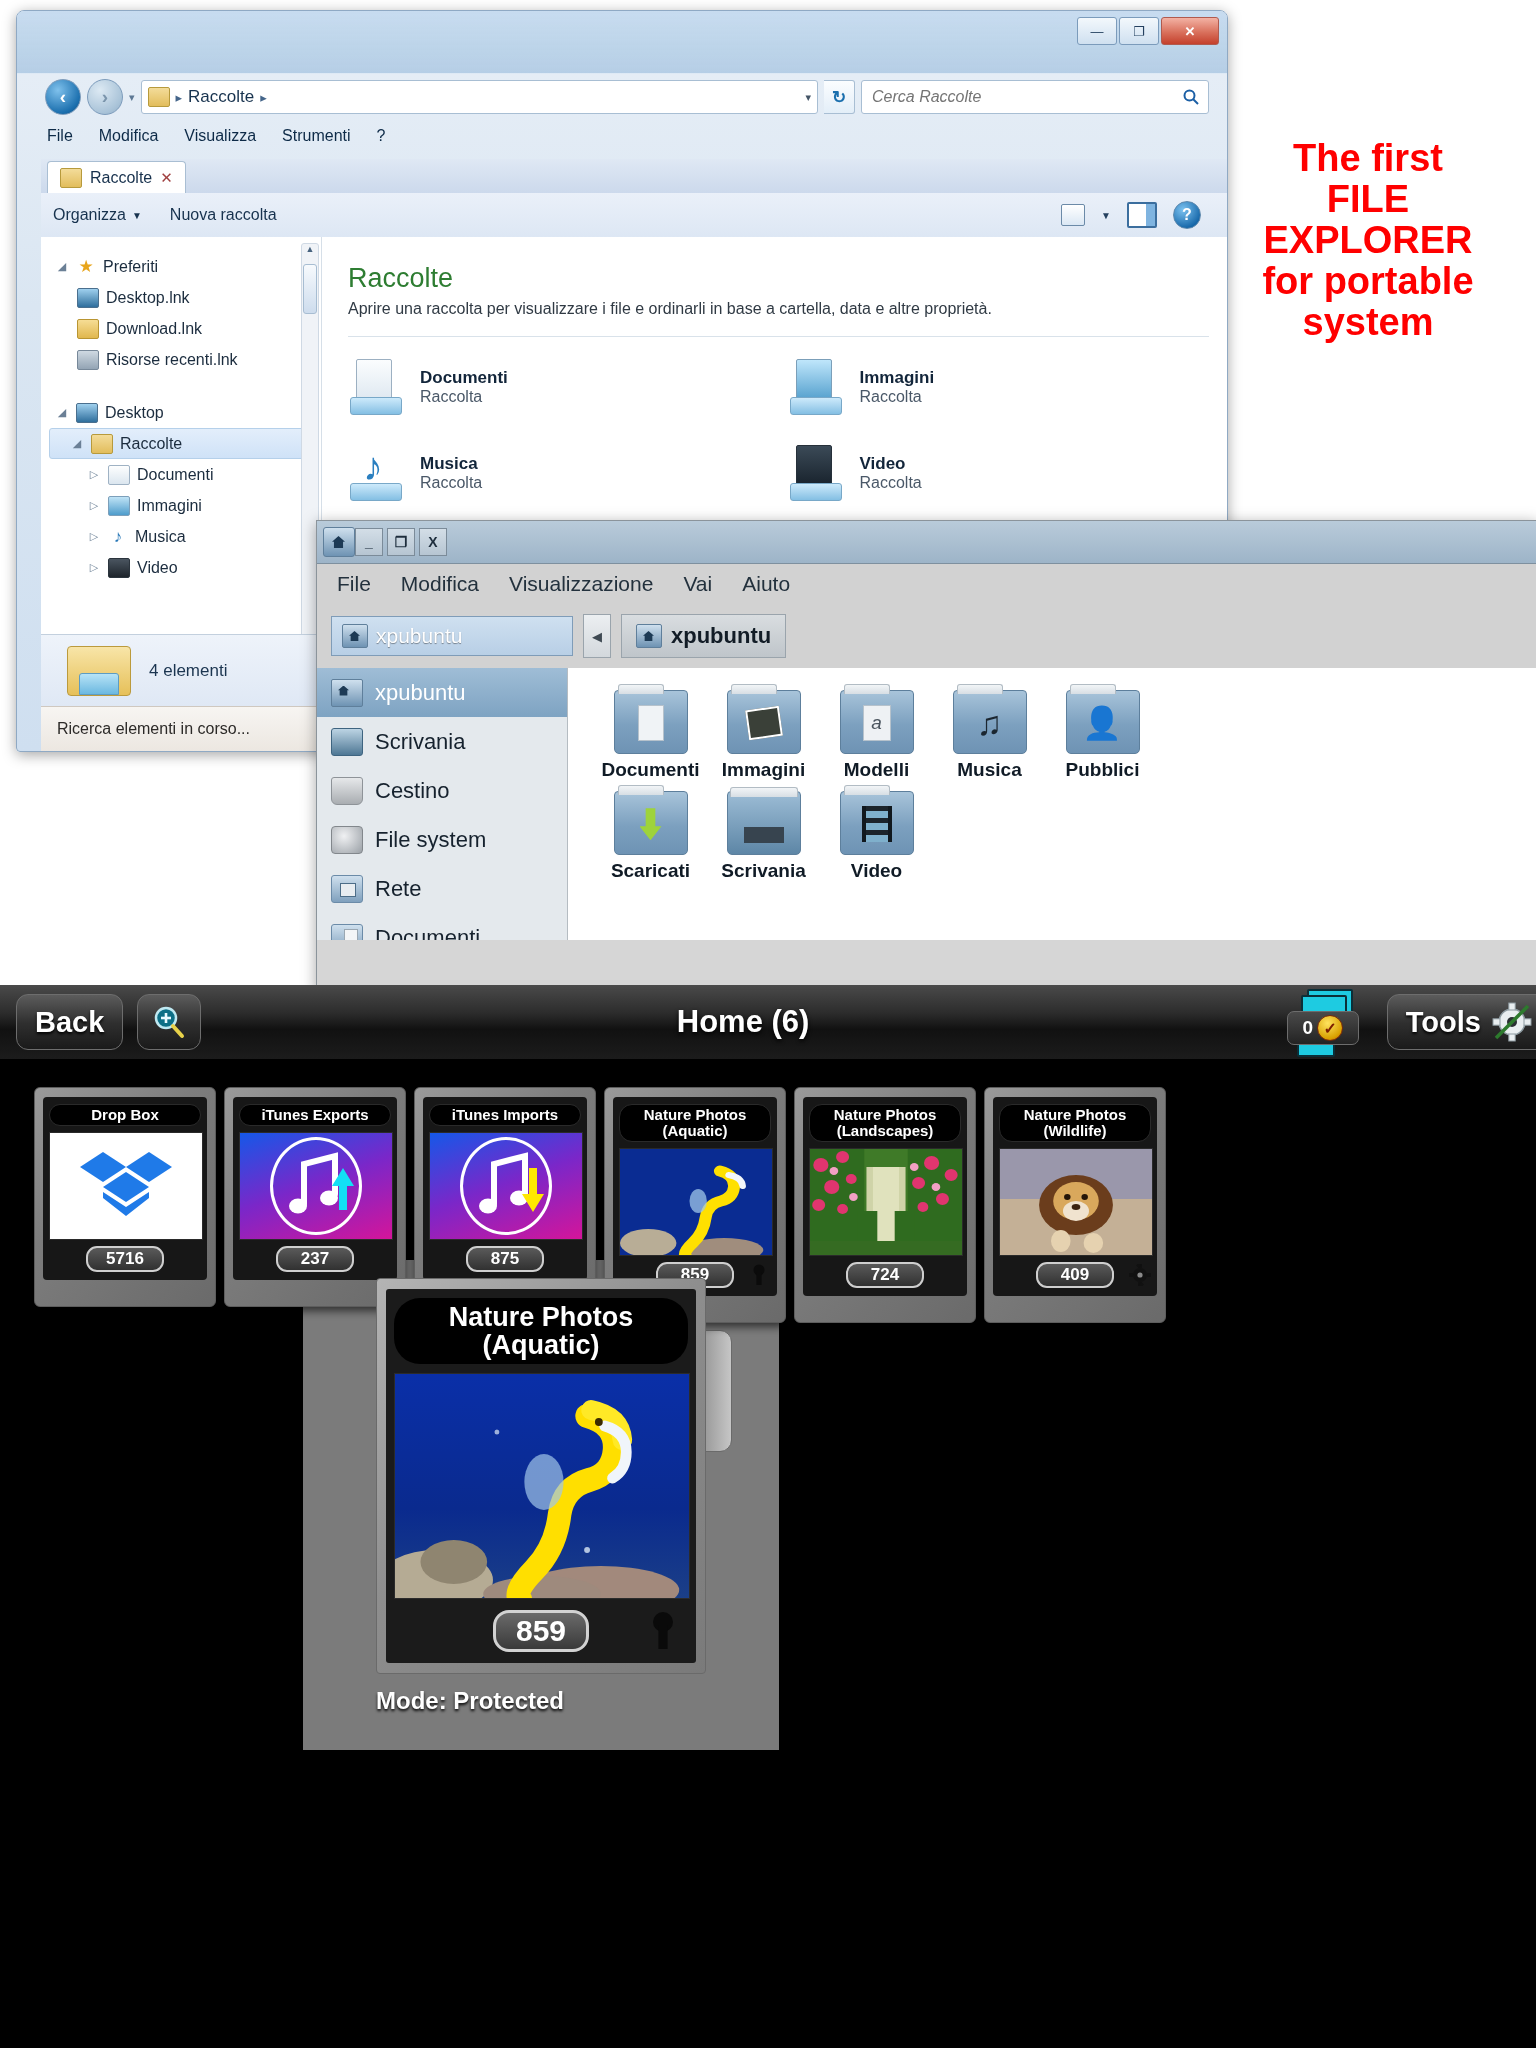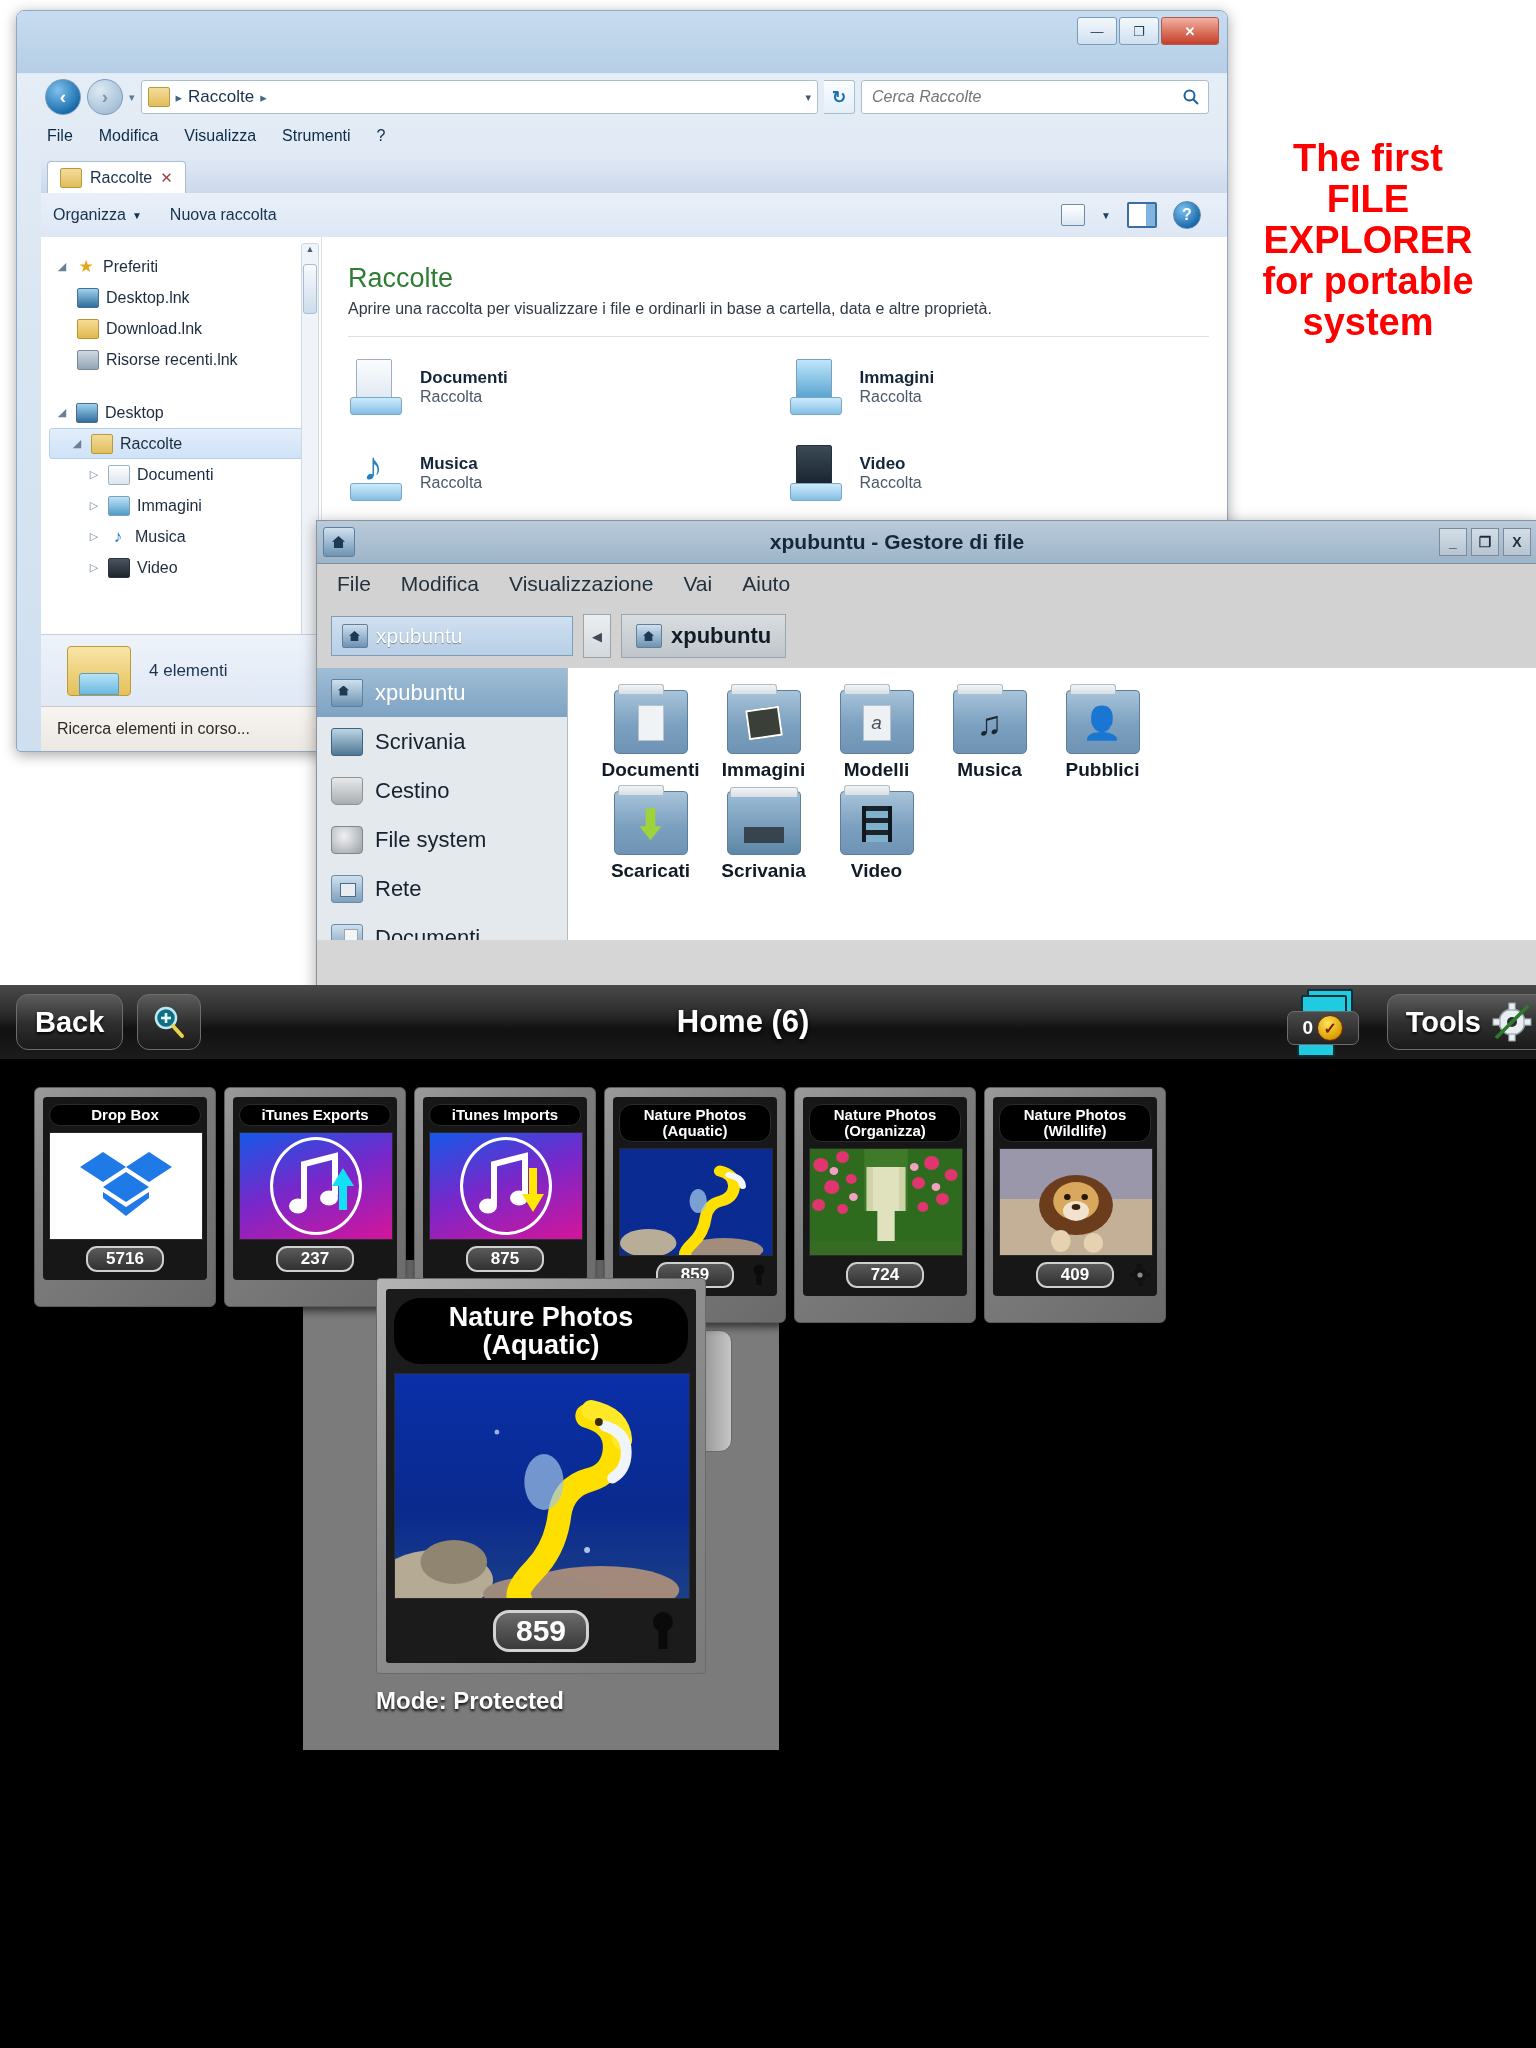--- a/index.html
+++ b/index.html
@@ -450,21 +450,20 @@
   <div>The first</div>
   <div>FILE</div>
   <div>EXPLORER</div>
   <div>for portable</div>
   <div>system</div>
 </div>
 
 <div id="win-xpu">
   <div class="xtitle">
     <div class="homeico"></div>
-    <div class="ttxt">xpubuntu - Gestore di file</div>
     <div class="xbtns">
       <div class="xbtn">_</div>
       <div class="xbtn">❐</div>
       <div class="xbtn">X</div>
     </div>
   </div>
   <div class="xmenu">
     <span>File</span>
     <span>Modifica</span>
     <span>Visualizzazione</span>
@@ -714,21 +713,21 @@
         </div>
       </div>
     </div>
 
     <div class="card">
       <div class="cardtab"></div>
       <div class="cardbody">
         <div class="cardinner">
           <div class="namepill">
             <div>Nature Photos</div>
-            <div>(Organizza)</div>
+            <div>(Landscapes)</div>
           </div>
           <div class="thumb tn-land">
             <svg width="100%" height="100%" viewBox="0 0 140 106" preserveAspectRatio="none">
               <rect width="140" height="106" fill="#3f7a28"></rect>
               <rect x="52" y="18" width="36" height="88" fill="#cfd3a8"></rect>
               <rect x="58" y="18" width="24" height="88" fill="#e0e2bd"></rect>
               <g fill="#2f6b1f">
                 <rect x="0" y="0" width="50" height="106"></rect>
                   <rect x="90" y="0" width="50" height="106"></rect>
                 <rect x="44" y="62" width="18" height="44"></rect>

